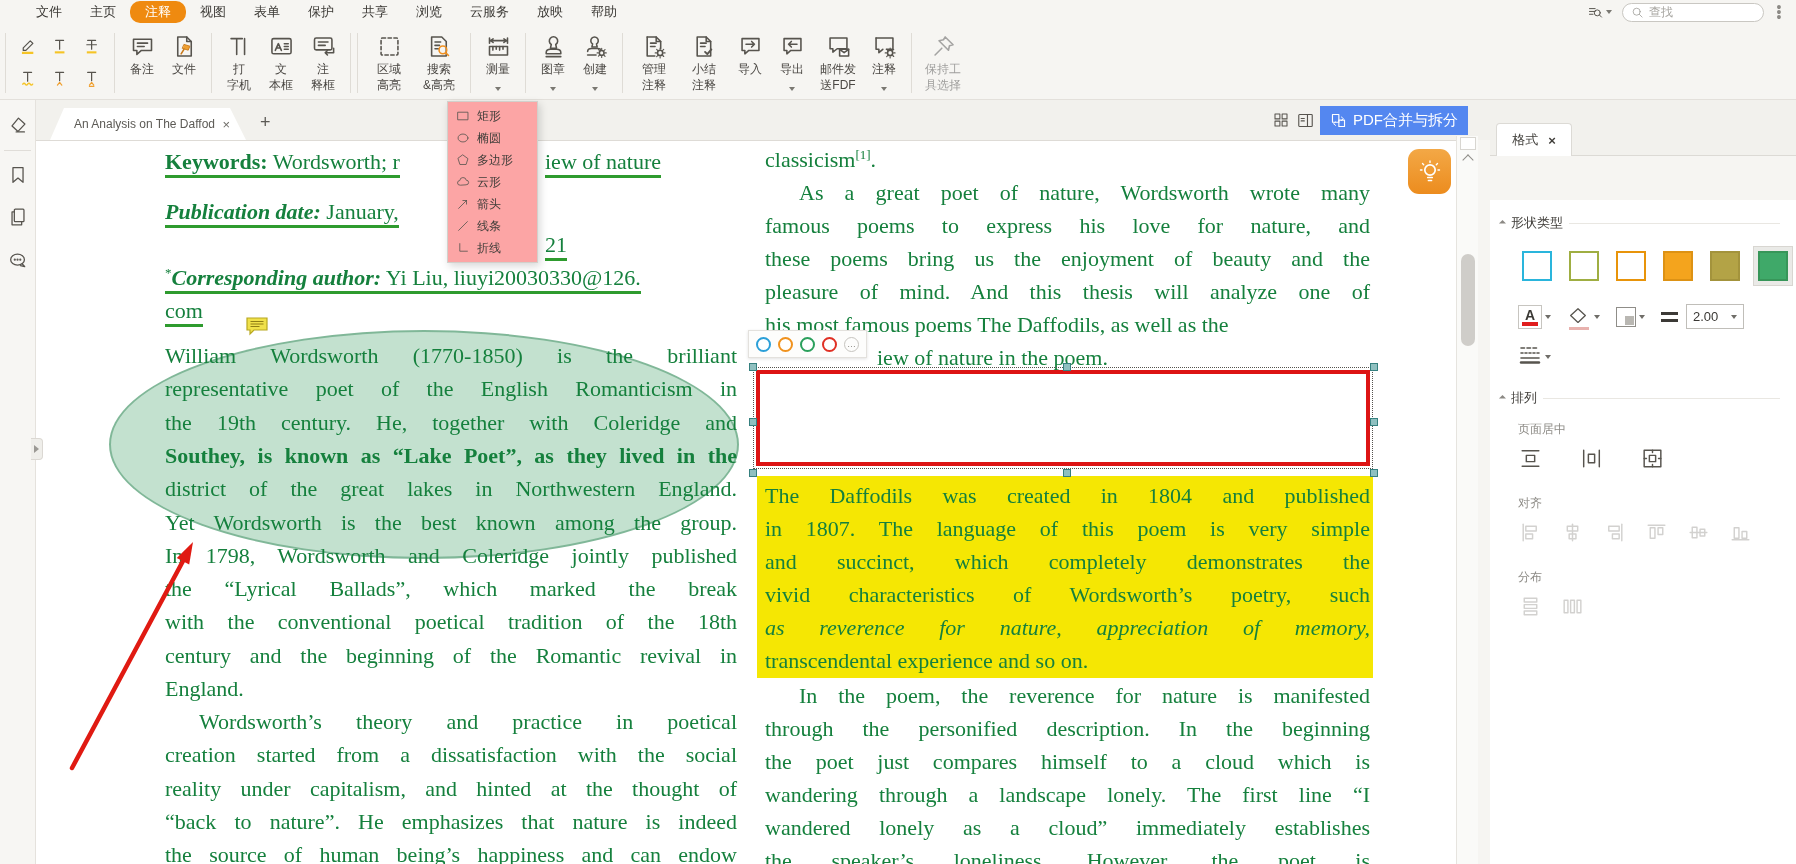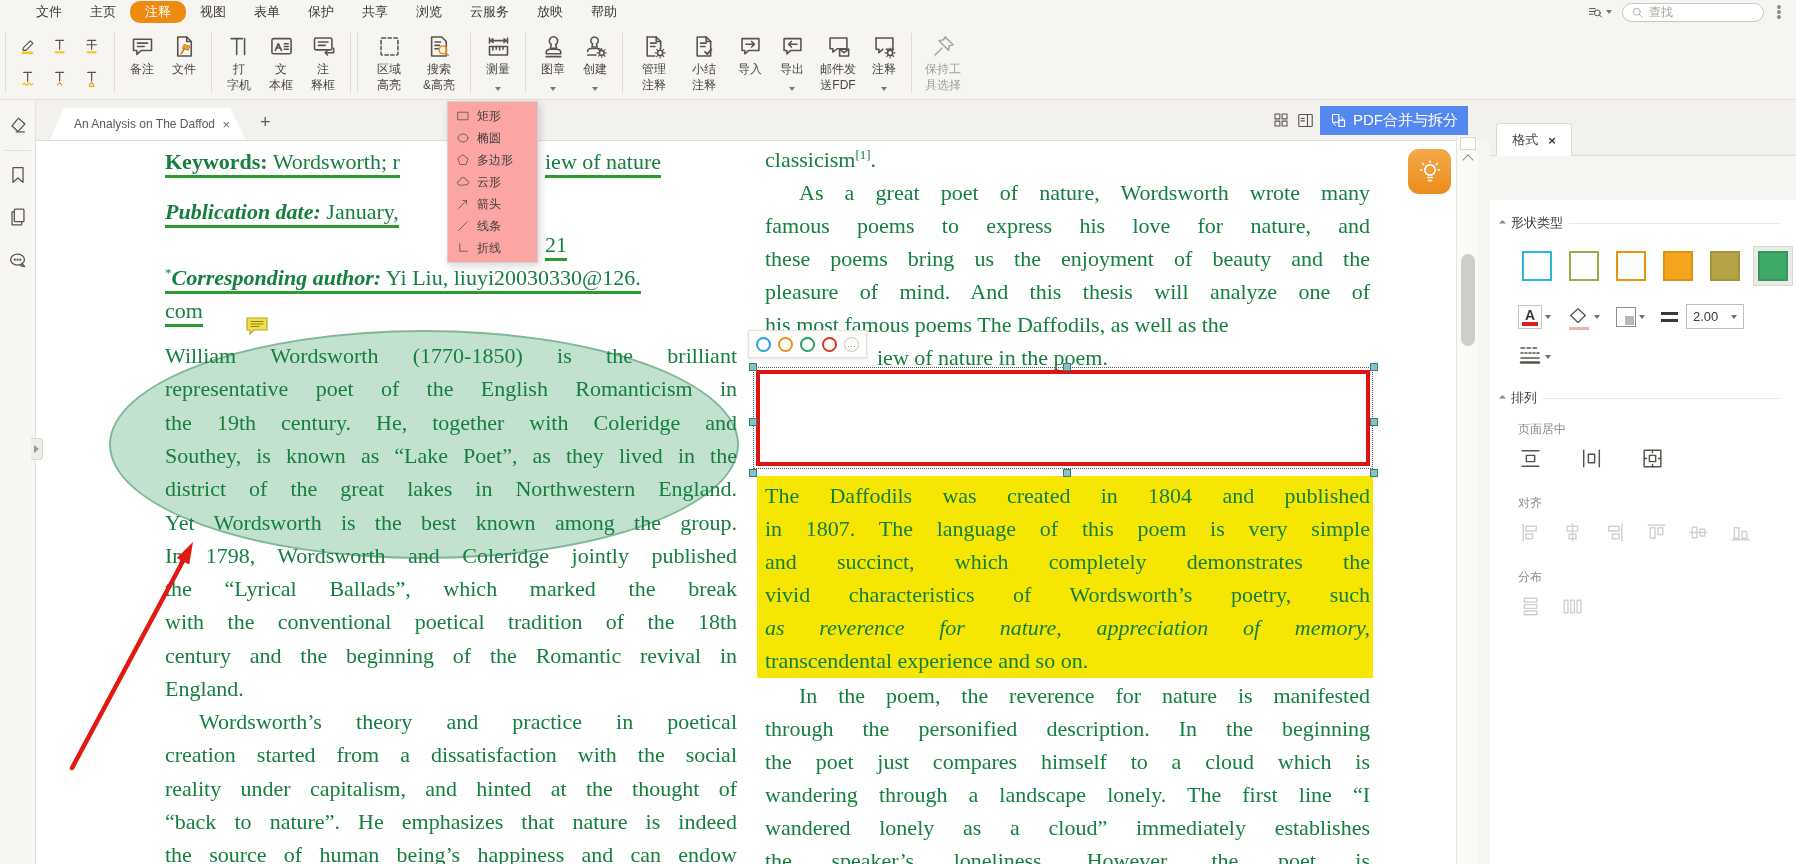--- a/index.html
+++ b/index.html
@@ -487,21 +487,21 @@
 
     <div class="col col-left doc-text-layer" id="col-left">
         <div class="dline left-al" style="top: 6px;"><span class="gul"><b>Keywords:</b> Wordsworth; r</span><span class="seg2"><span class="gul">iew of nature</span></span></div>
         <div class="dline left-al" style="top: 56px;"><span class="gul"><i><b>Publication date:</b></i> January,</span></div>
         <div class="dline left-al" style="top: 89px;"><span class="seg2"><span class="gul">21</span></span></div>
         <div class="dline left-al" style="top: 122px;"><span class="gul"><sup>*</sup><i><b>Corresponding author:</b></i> Yi Liu, liuyi20030330@126.</span></div>
         <div class="dline left-al" style="top: 155px;"><span class="gul">com</span></div>
         <div class="dline" style="top: 200px;">William Wordsworth (1770-1850) is the brilliant</div>
         <div class="dline" style="top: 233.3px;">representative poet of the English Romanticism in</div>
         <div class="dline" style="top: 266.6px;">the 19th century. He, together with Coleridge and</div>
-        <div class="dline" style="top: 299.9px;">Southey, is known as “Lake Poet”, as they lived in the</div>
+        <div class="dline" style="top: 299.9px; font-weight: bold;">Southey, is known as “Lake Poet”, as they lived in the</div>
         <div class="dline" style="top: 333.2px;">district of the great lakes in Northwestern England.</div>
         <div class="dline" style="top: 366.5px;">Yet Wordsworth is the best known among the group.</div>
         <div class="dline" style="top: 399.8px;">In 1798, Wordsworth and Coleridge jointly published</div>
         <div class="dline" style="top: 433.1px;">the “Lyrical Ballads”, which marked the break</div>
         <div class="dline" style="top: 466.4px;">with the conventional poetical tradition of the 18th</div>
         <div class="dline" style="top: 499.7px;">century and the beginning of the Romantic revival in</div>
         <div class="dline left-al" style="top: 533px;">England.</div>
         <div class="dline indent" style="top: 566px;">Wordsworth’s theory and practice in poetical</div>
         <div class="dline" style="top: 599.3px;">creation started from a dissatisfaction with the social</div>
         <div class="dline" style="top: 632.6px;">reality under capitalism, and hinted at the thought of</div>

